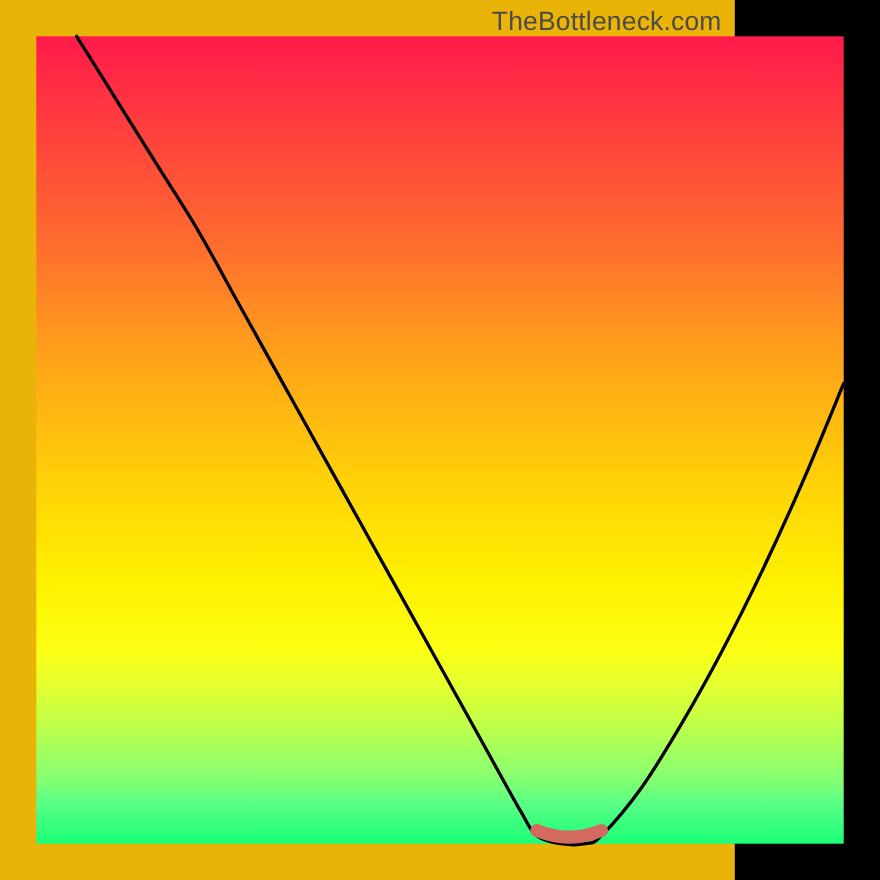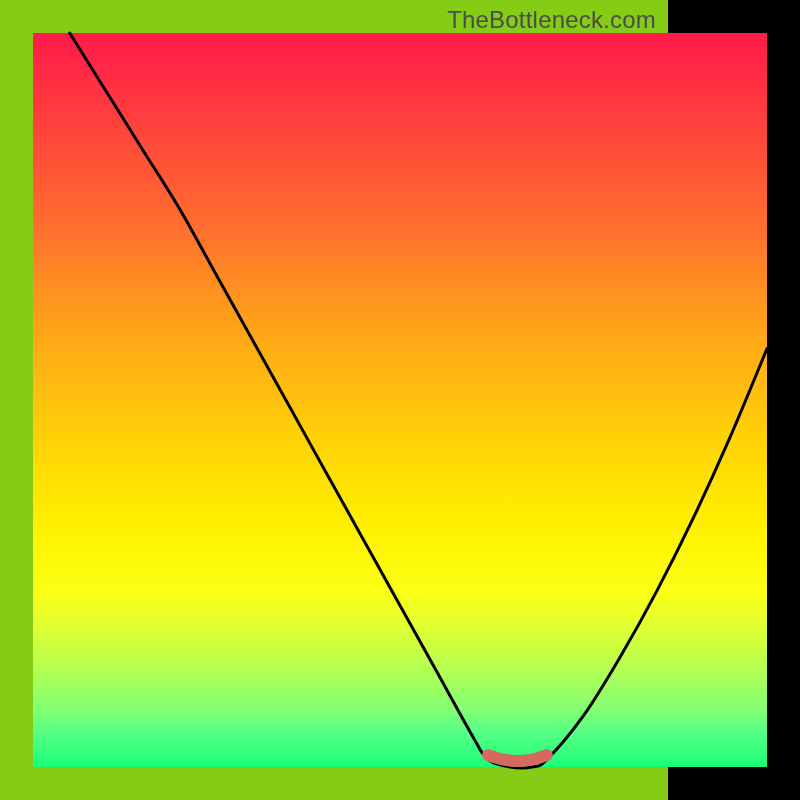--- a/index.html
+++ b/index.html
@@ -8,21 +8,21 @@
     width: 800px;
     height: 800px;
     overflow: hidden;
     background: #000;
     font-family: Arial, Helvetica, sans-serif;
   }
   .frame {
     position: relative;
     width: 668px;
     height: 800px;
-    background: #84cc16;
+    background: #eab308;
   }
   .plot-area {
     position: absolute;
     left: 33px;
     top: 33px;
     width: 734px;
     height: 734px;
     
     background: linear-gradient(
       to bottom,

